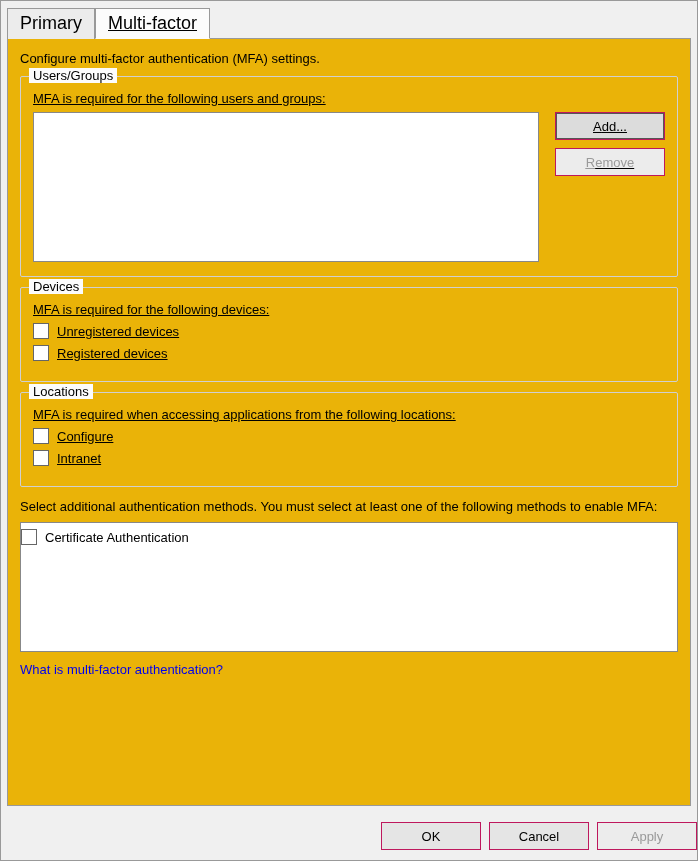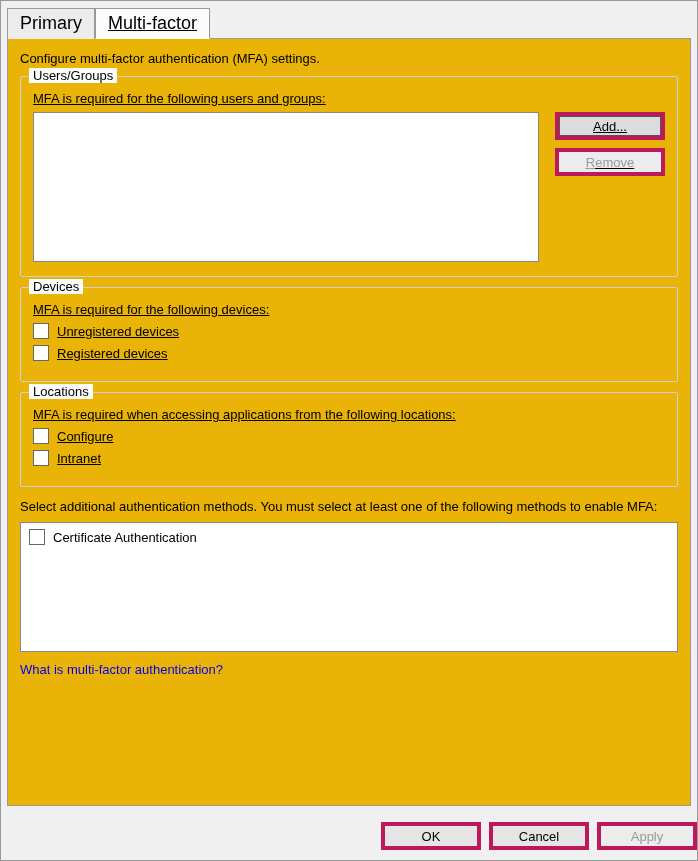--- a/index.html
+++ b/index.html
@@ -85,21 +85,21 @@
     background: #fff;
   }
   .side-buttons {
     display: flex;
     flex-direction: column;
     gap: 8px;
     width: 110px;
   }
   .btn {
     height: 28px;
-    border: 4px solid #be185d;
+    border: 1px solid #be185d;
     background: #e5e5e5;
     font-family: inherit;
     font-size: 13px;
     cursor: pointer;
     padding: 0;
     text-align: center;
   }
   .btn.default {
     box-shadow: 0 0 0 1px #555 inset;
     background: #dcdcdc;
@@ -129,21 +129,21 @@
     cursor: pointer;
     flex-shrink: 0;
   }
   .methods-desc {
     margin: 2px 0 8px 0;
   }
   .methods-list {
     border: 1px solid #888;
     background: #fff;
     height: 130px;
-    padding: 6px 8px;
+    padding: 6px 0;
   }
   .link {
     color: #0000ee;
     cursor: pointer;
     margin-top: 10px;
     display: inline-block;
   }
   .dialog-buttons {
     display: flex;
     justify-content: flex-end;

